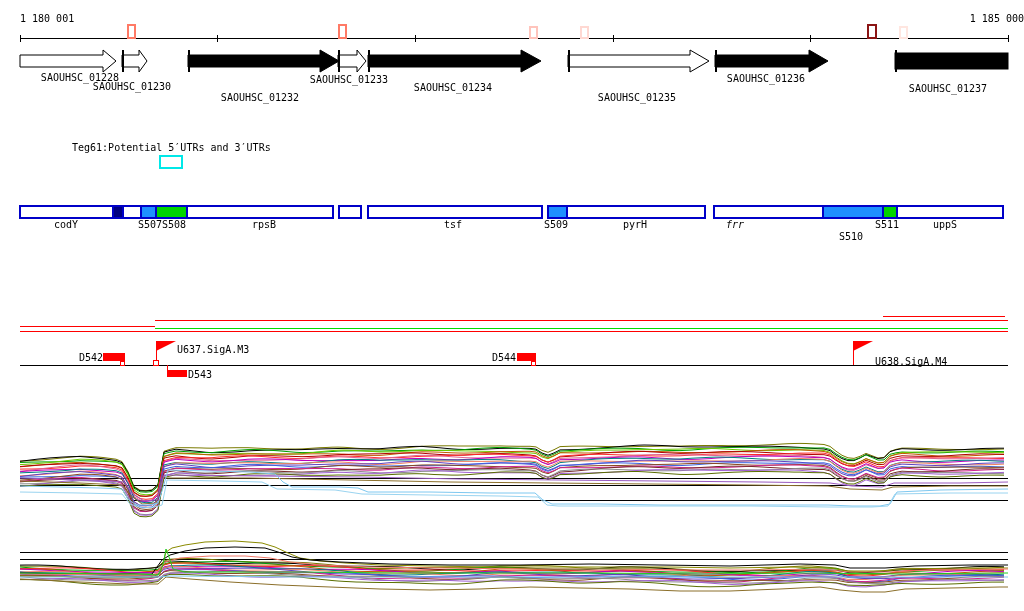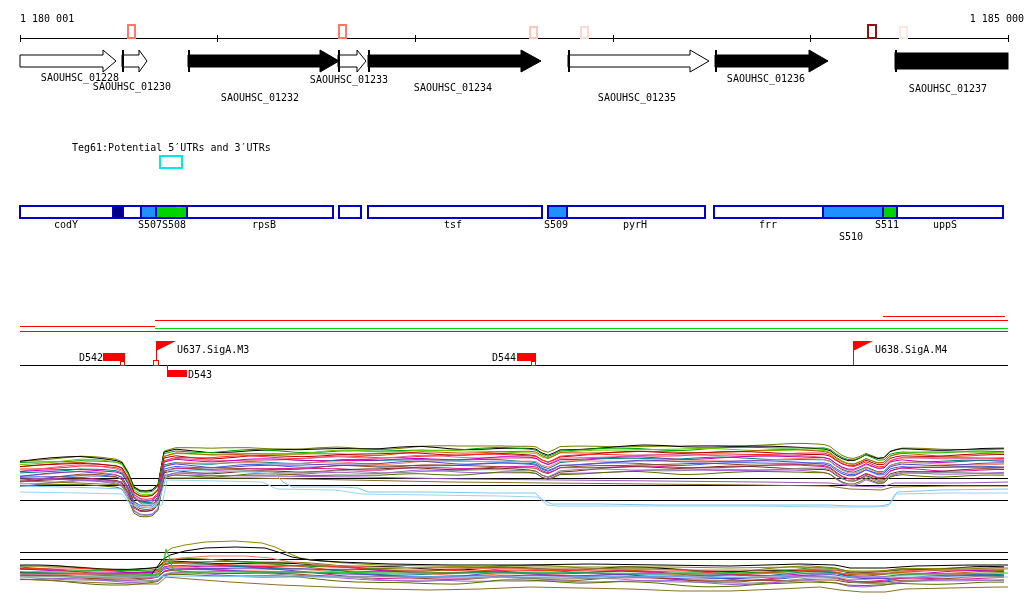--- a/index.html
+++ b/index.html
@@ -134,23 +134,23 @@
       <div class="lbl centered" style="left: 453px; top: 82px;">SAOUHSC_01234</div>
       <div class="lbl centered" style="left: 637px; top: 92px;">SAOUHSC_01235</div>
       <div class="lbl centered" style="left: 766px; top: 73px;">SAOUHSC_01236</div>
       <div class="lbl centered" style="left: 948px; top: 83px;">SAOUHSC_01237</div>
       <div class="lbl centered" style="left: 66px; top: 219px;">codY</div>
       <div class="lbl centered" style="left: 162px; top: 219px;">S507S508</div>
       <div class="lbl centered" style="left: 264px; top: 219px;">rpsB</div>
       <div class="lbl centered" style="left: 453px; top: 219px;">tsf</div>
       <div class="lbl centered" style="left: 556px; top: 219px;">S509</div>
       <div class="lbl centered" style="left: 635px; top: 219px;">pyrH</div>
-      <div class="lbl centered" style="left: 768px; top: 219px;">frr</div>
+      <div class="lbl centered" style="left: 735px; top: 219px; font-style: italic;">frr</div>
       <div class="lbl centered" style="left: 851px; top: 231px;">S510</div>
       <div class="lbl centered" style="left: 887px; top: 219px;">S511</div>
       <div class="lbl centered" style="left: 945px; top: 219px;">uppS</div>
       <div class="lbl" style="left: 79px; top: 352px;">D542</div>
       <div class="lbl" style="left: 188px; top: 369px;">D543</div>
       <div class="lbl" style="left: 492px; top: 352px;">D544</div>
       <div class="lbl" style="left: 177px; top: 344px;">U637.SigA.M3</div>
-      <div class="lbl" style="left: 875px; top: 344px; text-align: right;">U638.SigA.M4</div>
+      <div class="lbl" style="left: 875px; top: 356px; text-align: right;">U638.SigA.M4</div>
     </div>
 </div>
 
 </body></html>

